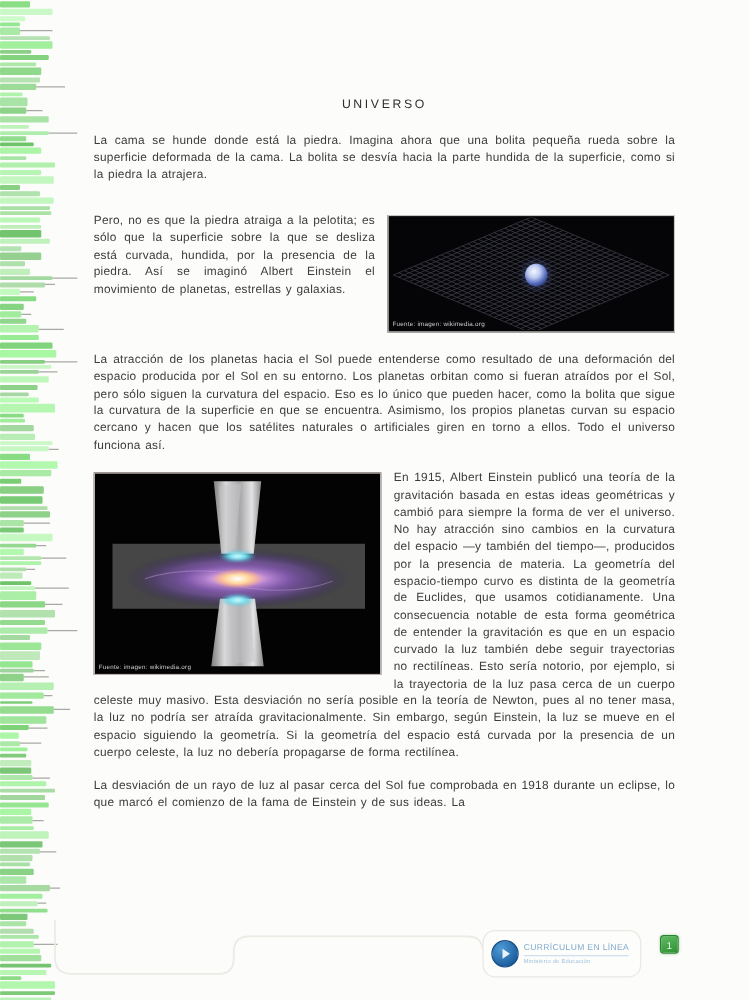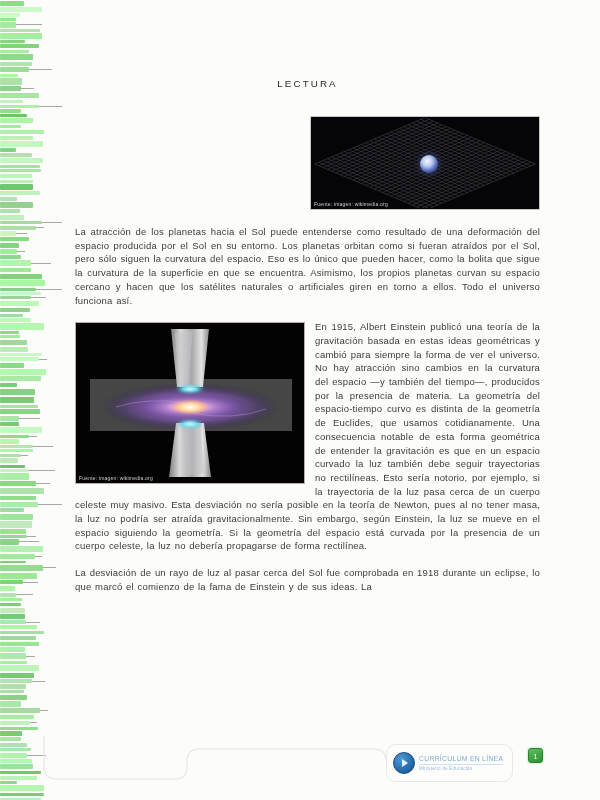--- a/index.html
+++ b/index.html
@@ -553,23 +553,24 @@
         <div class="gs-bar" style="width: 44.3595px; height: 3.32735px; background: rgb(112, 197, 107); opacity: 0.91;"></div>
       </div>
       <div class="gs-row" style="height: 6.26953px;">
         <div class="gs-bar" style="width: 41.2656px; height: 4.76953px; background: rgb(149, 234, 144); opacity: 0.61;"></div>
       </div>
     </div>
 
   <div class="content">
 
     <div class="title">
-      <div>LECTURA</div>
+      <div>UNIVERSO</div>
     </div>
 
+    <div class="para p1">La cama se hunde donde está la piedra. Imagina ahora que una bolita pequeña rueda sobre la superficie deformada de la cama. La bolita se desvía hacia la parte hundida de la superficie, como si la piedra la atrajera.</div>
 
     <div class="para p2">
       <span class="figure fig-grid">
         <svg viewBox="0 0 228 92" preserveAspectRatio="none">
           <defs>
             <radialGradient id="planetGrad" cx="40%" cy="35%" r="70%">
               <stop offset="0%" stop-color="#f5f8ff"></stop>
               <stop offset="40%" stop-color="#bcc9f0"></stop>
               <stop offset="75%" stop-color="#5a6fc0"></stop>
               <stop offset="100%" stop-color="#2c3b7a"></stop>
@@ -639,20 +640,21 @@
                 <line x1="-78" y1="72" x2="78" y2="72" stroke="#41414c" stroke-width="0.7"></line>
                 <line x1="78" y1="-78" x2="78" y2="78" stroke="#41414c" stroke-width="0.7"></line>
                 <line x1="-78" y1="78" x2="78" y2="78" stroke="#41414c" stroke-width="0.7"></line>
               </g>
             <circle cx="118" cy="47" r="16" fill="url(#planetGlow)"></circle>
             <circle cx="118" cy="47" r="9" fill="url(#planetGrad)"></circle>
           </g>
         </svg>
         <span class="fig-caption">Fuente: imagen: wikimedia.org</span>
       </span>
+      <span>Pero, no es que la piedra atraiga a la pelotita; es sólo que la superficie sobre la que se desliza está curvada, hundida, por la presencia de la piedra. Así se imaginó Albert Einstein el movimiento de planetas, estrellas y galaxias.</span>
     </div>
 
     <div class="para p3">La atracción de los planetas hacia el Sol puede entenderse como resultado de una deformación del espacio producida por el Sol en su entorno. Los planetas orbitan como si fueran atraídos por el Sol, pero sólo siguen la curvatura del espacio. Eso es lo único que pueden hacer, como la bolita que sigue la curvatura de la superficie en que se encuentra. Asimismo, los propios planetas curvan su espacio cercano y hacen que los satélites naturales o artificiales giren en torno a ellos. Todo el universo funciona así.</div>
 
     <div class="para p4">
       <span class="figure fig-galaxy">
         <svg viewBox="0 0 228 160" preserveAspectRatio="none">
           <defs>
             <linearGradient id="rockGrad" x1="0" y1="0" x2="1" y2="0">
               <stop offset="0%" stop-color="#7e7e80"></stop>

